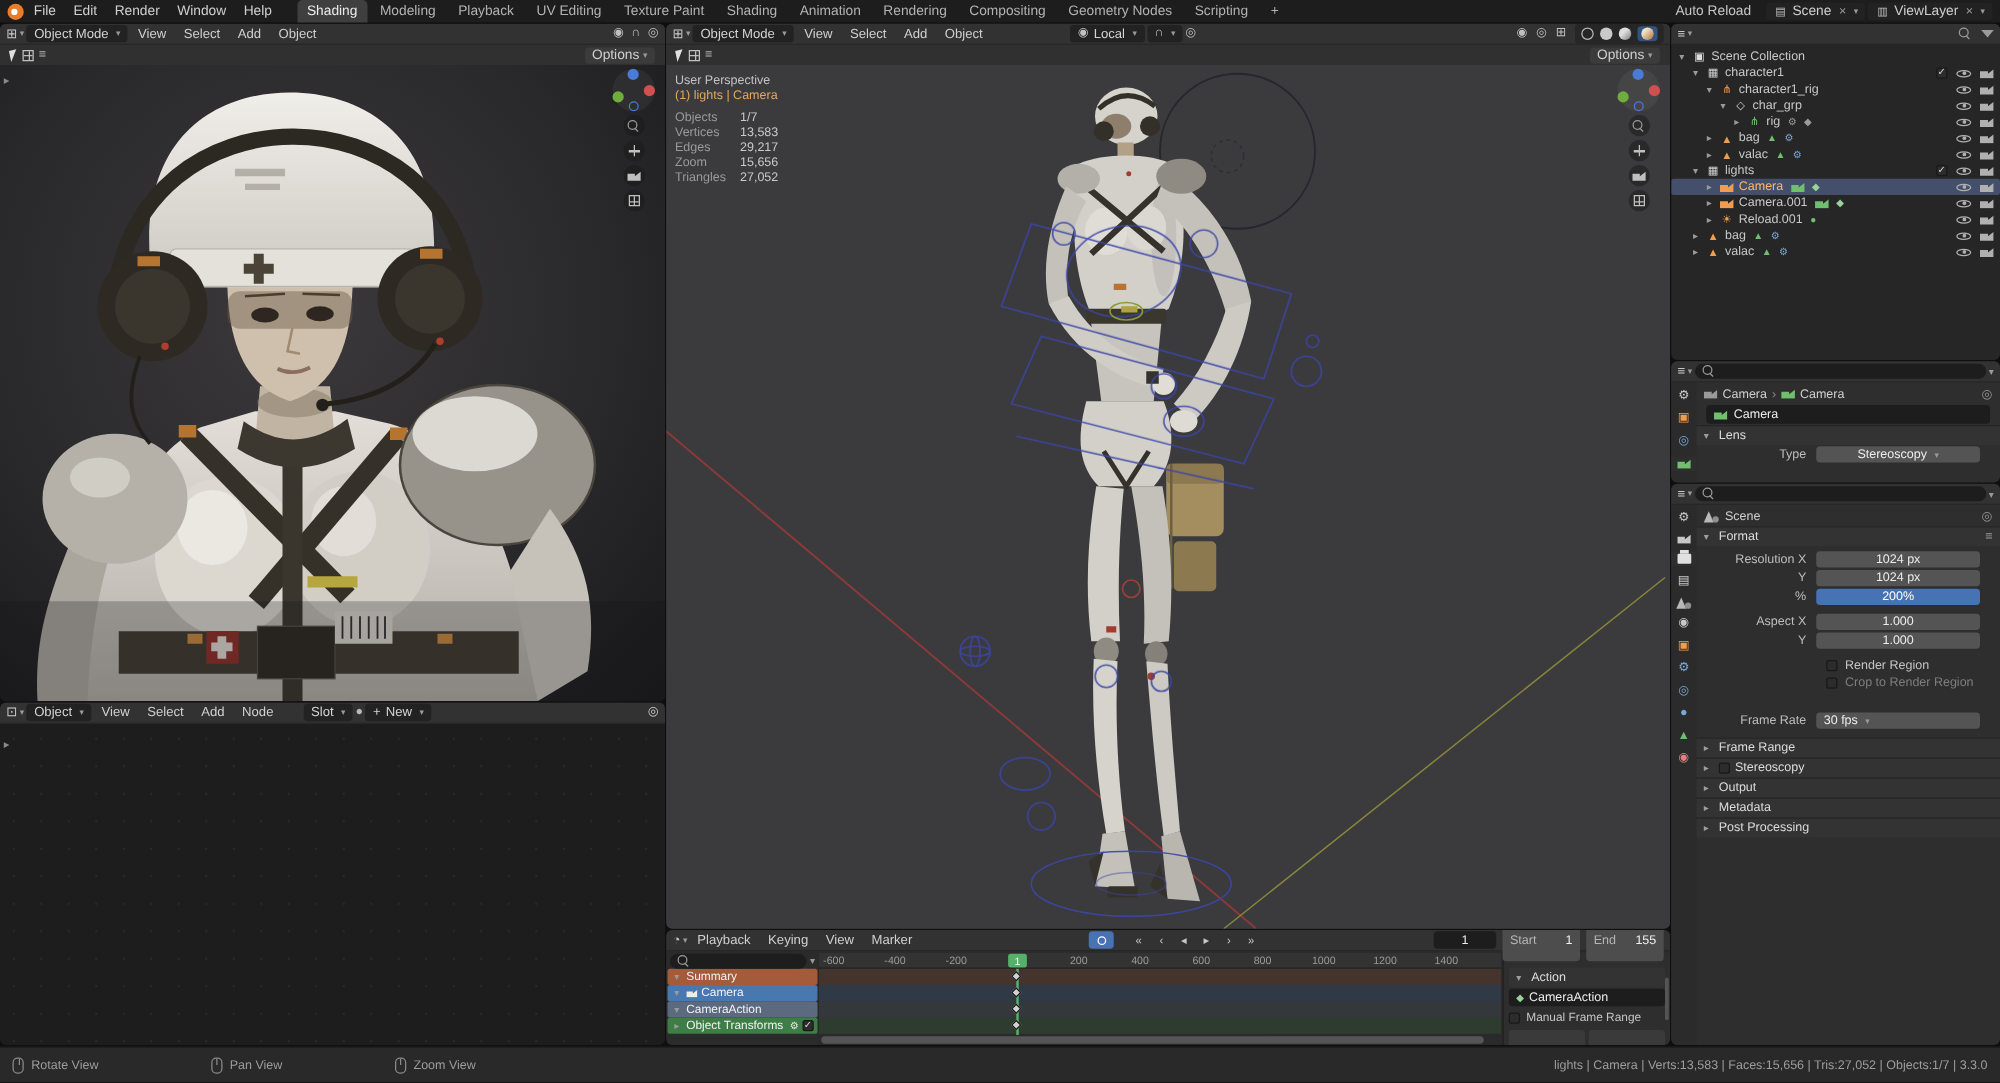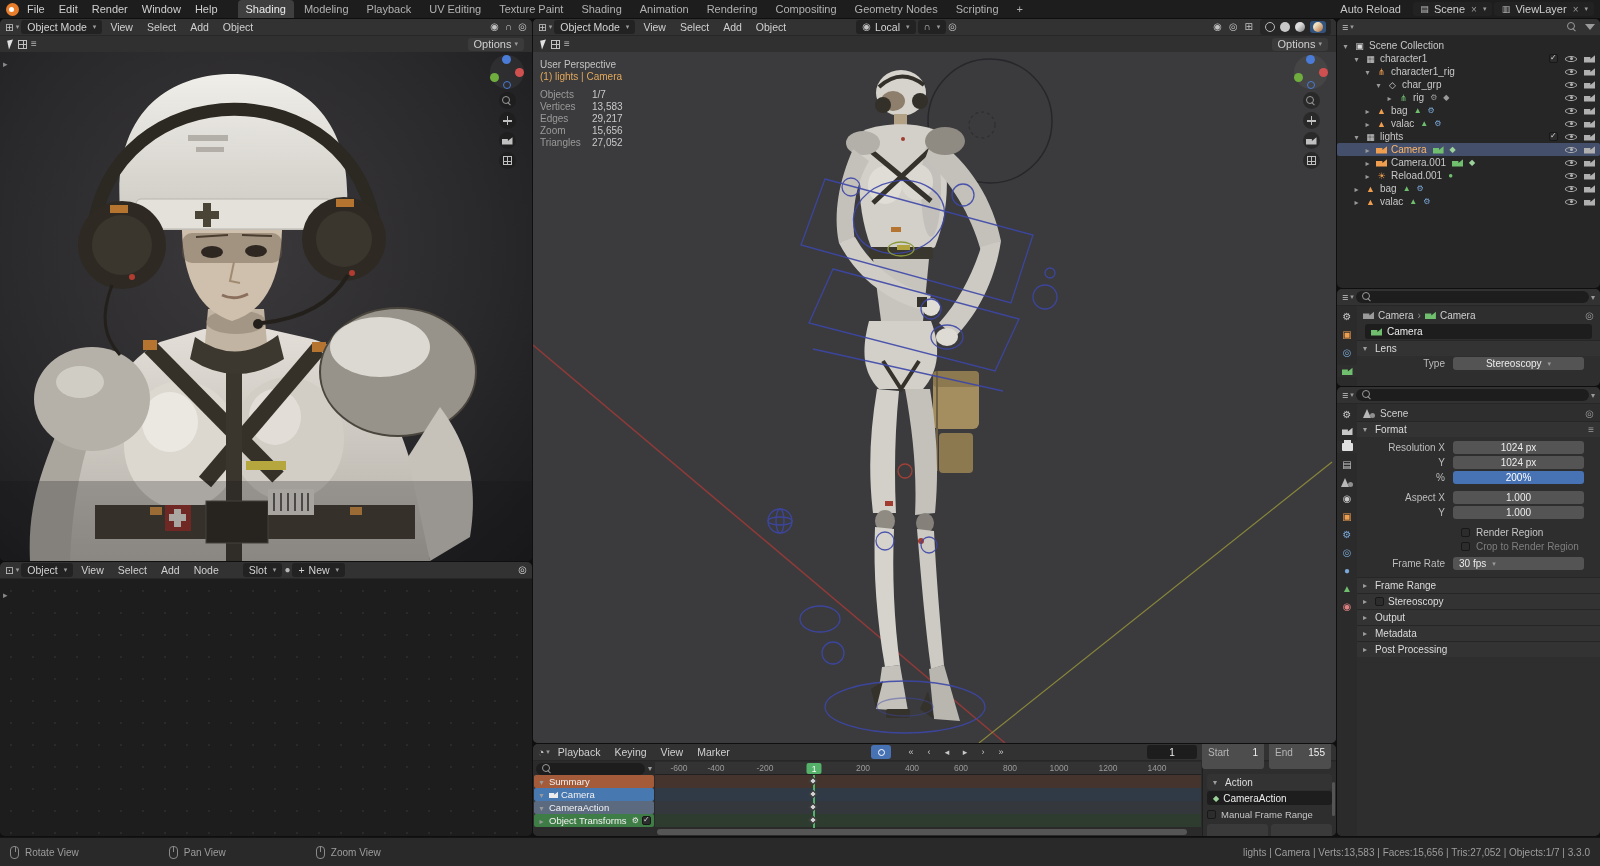--- a/index.html
+++ b/index.html
@@ -483,21 +483,21 @@
       <span>Object Transforms</span>
       <span style="margin-left:auto;display:flex;gap:3px;align-items:center">
         <span style="font-size:8px;color:#e8e8e8">⚙</span>
         <span class="ichk on"></span>
       </span>
     </div>
   </div>
 
   <div style="position:absolute;left:122px;right:135px;top:18px;bottom:0;background:#2a2a2a;overflow:hidden">
     <div class="ruler">
-      <span class="tick" style="left:24px">-600</span>
+      <span class="tick" style="left:12px">-600</span>
       <span class="tick" style="left:61px">-400</span>
       <span class="tick" style="left:110px">-200</span>
       <span class="tick" style="left:208px">200</span>
       <span class="tick" style="left:257px">400</span>
       <span class="tick" style="left:306px">600</span>
       <span class="tick" style="left:355px">800</span>
       <span class="tick" style="left:404px">1000</span>
       <span class="tick" style="left:453px">1200</span>
       <span class="tick" style="left:502px">1400</span>
     </div>
@@ -801,21 +801,21 @@
       </div>
       <div style="height:5px"></div>
       <div class="chkrow">
         <span class="ichk"></span>
         <span>Render Region</span>
       </div>
       <div class="chkrow" style="color:#7e7e7e">
         <span class="ichk"></span>
         <span>Crop to Render Region</span>
       </div>
-      <div class="prow" style="margin-top:3px">
+      <div class="prow" style="margin-top:16px">
         <span class="plab">Frame Rate</span>
         <span class="pfld">
             <span class="fld dd" style="justify-content:flex-start">
               <span>30 fps</span>
             </span>
           </span>
       </div>
     </div>
     <div style="height:6px"></div>
     <div class="phead2 pc">

